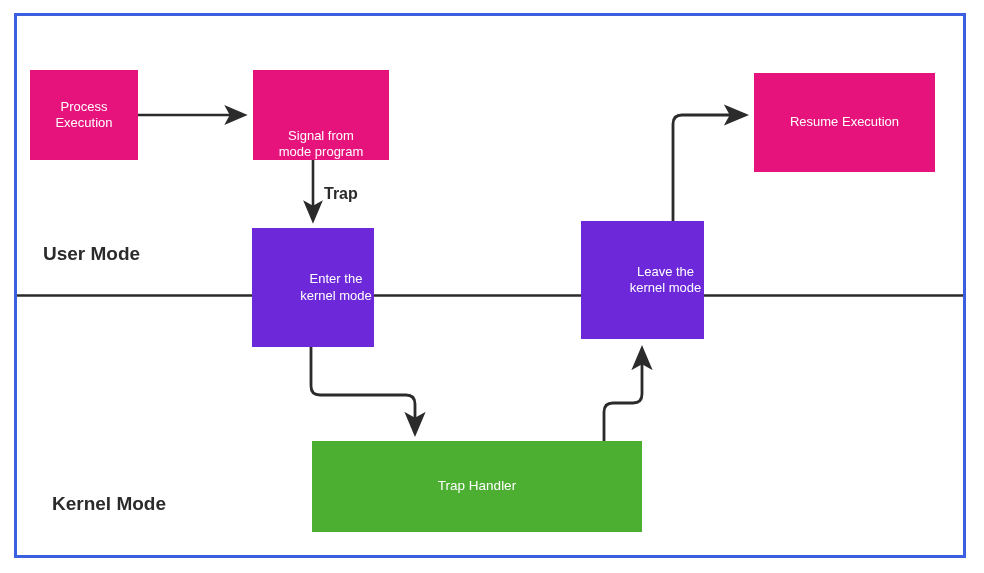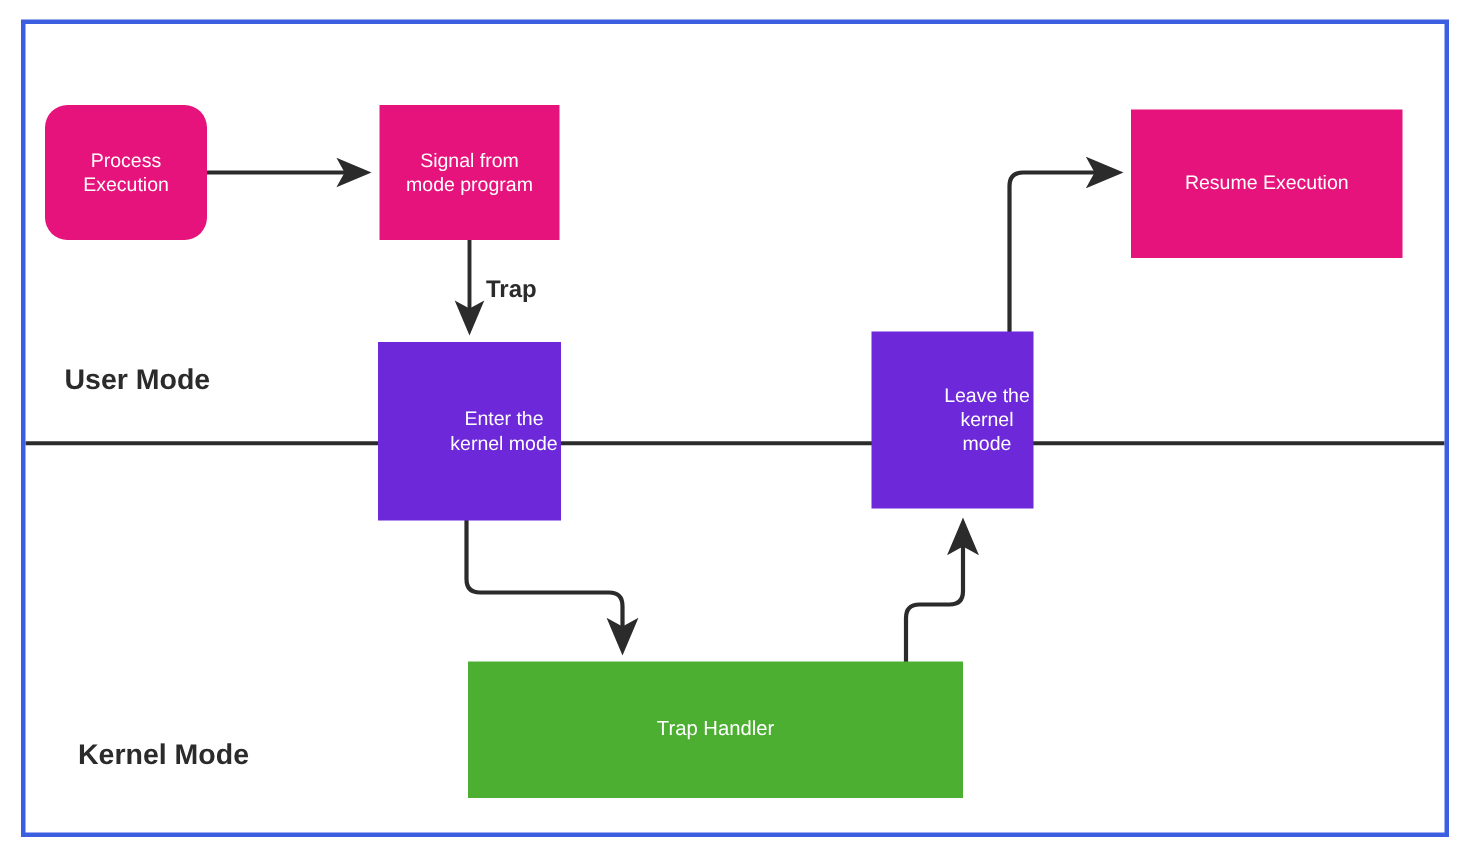--- a/index.html
+++ b/index.html
@@ -83,42 +83,42 @@
 
     <path d="M313,160 L313,219" fill="none" stroke="#2b2b2b" stroke-width="2.6" marker-end="url(#arrowhead)"></path>
 
     <path d="M311,347 L311,386 Q311,395 320,395 L406,395 Q415,395 415,404 L415,432" fill="none" stroke="#2b2b2b" stroke-width="2.8" stroke-linecap="round" stroke-linejoin="round" marker-end="url(#arrowhead)"></path>
 
     <path d="M604,441 L604,412 Q604,403 613,403 L633,403 Q642,403 642,394 L642,350" fill="none" stroke="#2b2b2b" stroke-width="2.8" stroke-linecap="round" stroke-linejoin="round" marker-end="url(#arrowhead)"></path>
 
     <path d="M673,221 L673,124 Q673,115 682,115 L744,115" fill="none" stroke="#2b2b2b" stroke-width="2.8" stroke-linecap="round" stroke-linejoin="round" marker-end="url(#arrowhead)"></path>
   </svg>
 
-  <div class="node-box node-pink" style="left:30px; top:70px; width:108px; height:90px;border-radius:15px;">
+  <div class="node-box node-pink" style="left:30px; top:70px; width:108px; height:90px;">
     <span>
       <span>Process</span><br>
       <span>Execution</span>
     </span>
   </div>
 
-  <div class="node-box node-pink" style="left:253px; top:70px; width:120px; height:90px;">
+  <div class="node-box node-pink" style="left:253px; top:70px; width:136px; height:90px;align-items:flex-end;">
     <span>
       <span>Signal from</span><br>
       <span>mode program</span>
     </span>
   </div>
 
   <div class="node-box node-red" style="left:252px; top:228px; width:122px; height:119px;">
     <span>
       <span>Enter the</span><br>
       <span>kernel mode</span>
     </span>
   </div>
 
-  <div class="node-box node-red" style="left:581px; top:221px; width:108px; height:118px;justify-content:center;">
+  <div class="node-box node-red" style="left:581px; top:221px; width:123px; height:118px;justify-content:center;">
     <span>
       <span>Leave the</span><br>
       <span>kernel mode</span>
     </span>
   </div>
 
   <div class="node-box node-pink" style="left:754px; top:73px; width:181px; height:99px;">
     <span>Resume Execution</span>
   </div>
 

